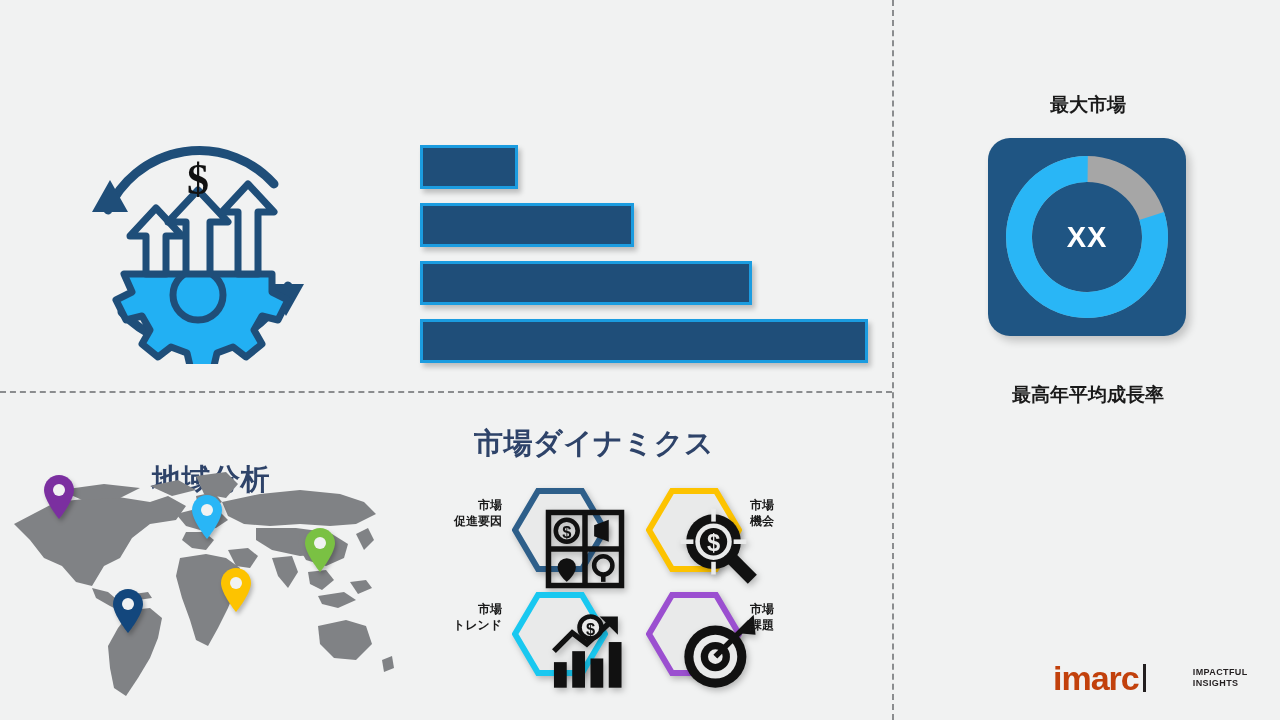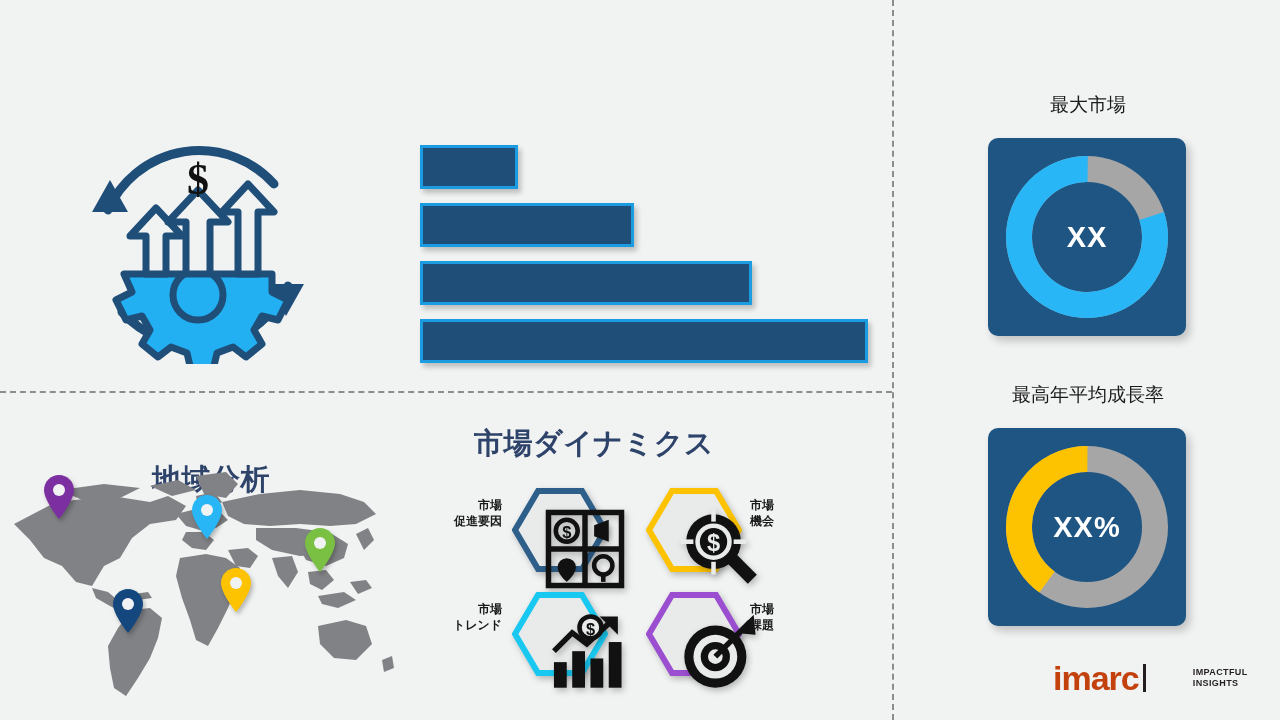--- a/index.html
+++ b/index.html
@@ -21,21 +21,21 @@
     position:absolute;left:0;top:391px;width:892px;height:0;
     border-top:2px dashed #8b8d8f;
   }
 
   
   .h-navy{
     color:#2e4369;font-weight:bold;letter-spacing:.5px;
     position:absolute;white-space:pre;
   }
   .h-black{
-    color:#1a1a1a;font-weight:normal;position:absolute;white-space:pre;text-align:center;
+    color:#1a1a1a;font-weight:bold;position:absolute;white-space:pre;text-align:center;
   }
 
   #title-growth{left:38px;top:50px;font-size:27px;line-height:1.35;color:#222;font-weight:bold;}
   #title-opportunity{left:472px;top:50px;font-size:29px;}
   #title-regional{left:152px;top:424px;font-size:29px;margin-top:36px;}
   #title-dynamics{left:474px;top:424px;font-size:29px;}
   #title-largest{left:962px;top:92px;width:252px;font-size:19px;}
   #title-cagr{left:962px;top:382px;width:252px;font-size:19px;}
 
   
@@ -51,21 +51,21 @@
     box-shadow:3px 4px 5px rgba(0,0,0,.22);
   }
   .bar.b0{top:0;}
   .bar.b1{top:58px;}
   .bar.b2{top:116px;}
   .bar.b3{top:174px;}
 
   
   .donut-card{
     position:absolute;width:198px;height:198px;
-    background:#1f5583;border-radius:10px;
+    background:#1f5583;border-radius:22px;
     box-shadow:4px 5px 8px rgba(0,0,0,.20);
   }
   #donut-card-largest{left:988px;top:138px;}
   #donut-card-cagr{left:988px;top:428px;}
   .donut-svg{position:absolute;left:0;top:0;width:198px;height:198px;}
   .donut-label{
     position:absolute;left:0;top:0;width:198px;height:198px;
     display:flex;align-items:center;justify-content:center;
     color:#ffffff;font-weight:bold;font-size:29px;letter-spacing:1px;
   }
@@ -315,29 +315,20 @@
       <g transform="rotate(-90 99 99)">
         <circle cx="99" cy="99" r="68" fill="none" stroke="#a6a6a6" stroke-width="26"></circle>
         <circle cx="99" cy="99" r="68" fill="none" stroke="#29b6f6" stroke-width="26" stroke-dasharray="342 85.5" stroke-dashoffset="0" transform="rotate(72 99 99)"></circle>
       </g>
     </svg>
     <div class="donut-label">XX</div>
   </div>
 
   <div class="h-black" id="title-cagr">最高年平均成長率</div>
 
-  <div class="donut-card" id="donut-card-cagr">
-    <svg class="donut-svg" viewBox="0 0 198 198">
-      <g transform="rotate(-90 99 99)">
-        <circle cx="99" cy="99" r="68" fill="none" stroke="#a6a6a6" stroke-width="26"></circle>
-        <circle cx="99" cy="99" r="68" fill="none" stroke="#fdc300" stroke-width="26" stroke-dasharray="171 256.5" stroke-dashoffset="0" transform="rotate(216 99 99)"></circle>
-      </g>
-    </svg>
-    <div class="donut-label">XX%</div>
-  </div>
 
   <div class="logo">
     <span class="logo-word">imarc</span>
     <span class="logo-bar"></span>
     <span class="logo-tag">
       <span>IMPACTFUL</span><br>
       <span>INSIGHTS</span>
     </span>
   </div>
 

